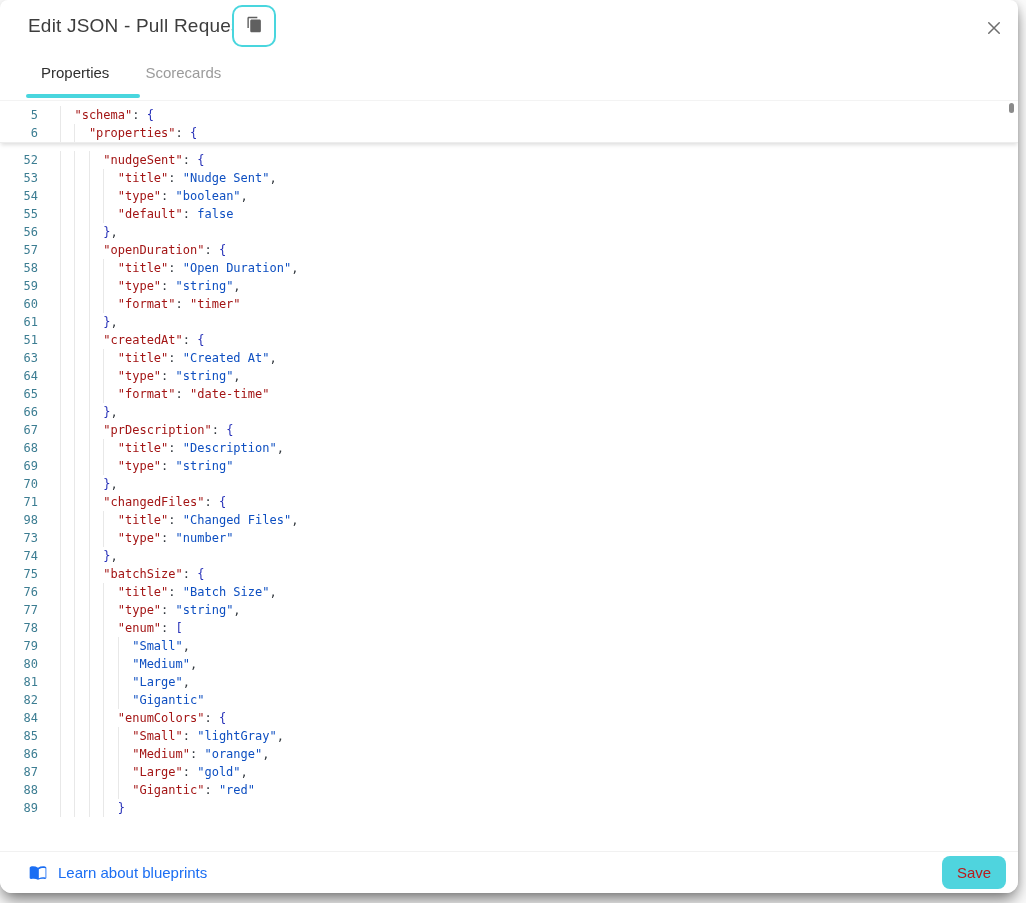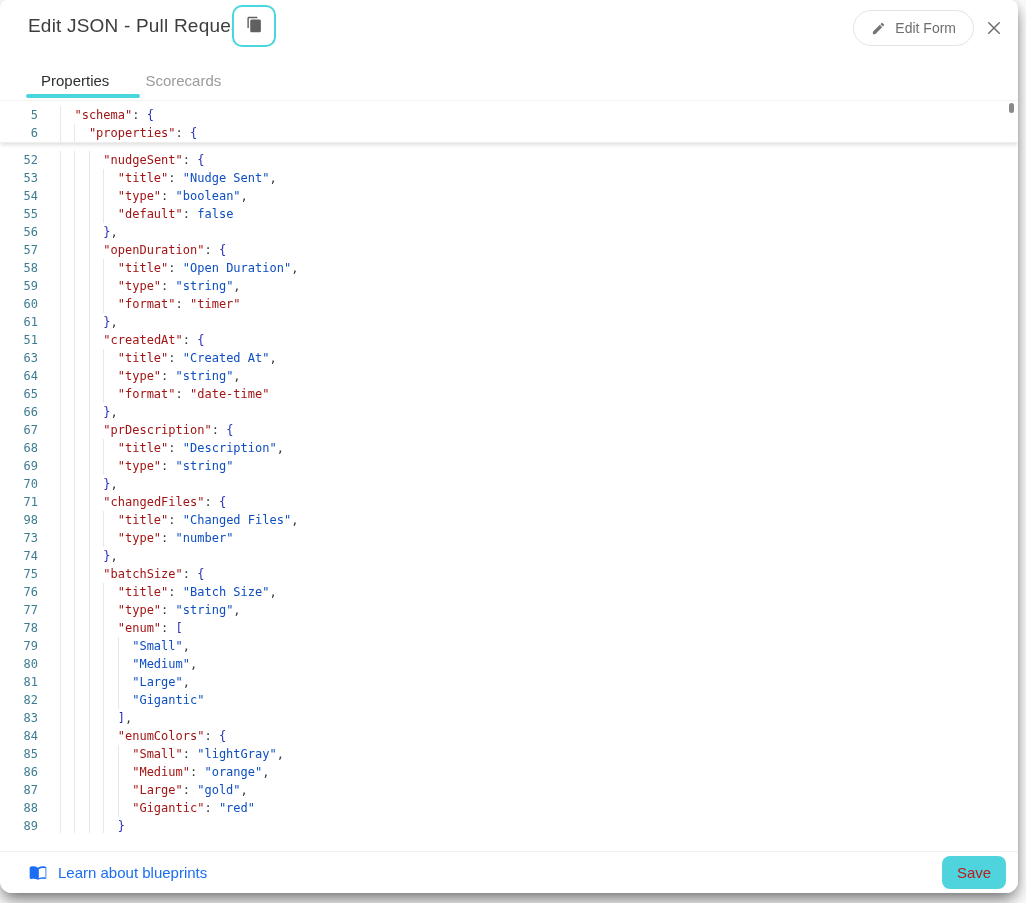--- a/index.html
+++ b/index.html
@@ -16,21 +16,21 @@
   .copy-btn { position:absolute; left:232px; top:5px; width:44px; height:42px;
     border:2px solid var(--accent); border-radius:10px; background:#fff;
     display:flex; align-items:center; justify-content:center; cursor:pointer; }
   .editform-btn { position:absolute; right:44px; top:10px; height:36px; padding:0 17px;
     border:1px solid #e3e3e3; border-radius:18px; background:#fff;
     display:flex; align-items:center; gap:9px; color:#6f6f6f; font-size:14px; cursor:pointer; }
   .close-btn { position:absolute; right:13px; top:17px; width:22px; height:22px;
     display:flex; align-items:center; justify-content:center; cursor:pointer; }
 
   
-  .tabs { position:absolute; left:41px; top:72px; display:flex; gap:36px;text-align:center; }
+  .tabs { position:absolute; left:41px; top:64px; display:flex; gap:36px;text-align:center; }
   .tab { font-size:15px; color:#9b9b9b; cursor:pointer; }
   .tab.active { color:#2f2f2f; }
   .tab-underline { position:absolute; left:26px; top:94px; width:114px; height:4px;
     background:var(--accent); border-radius:2px; }
 
   
   .editor { position:absolute; left:0; top:100px; right:0; bottom:60px; overflow:hidden;
     border-top:1px solid #f3f3f3; }
   .sticky { position:relative; z-index:2; background:#fff; padding-top:5px;
     border-bottom:1px solid #ededed; box-shadow:0 3px 4px -1px rgba(0,0,0,0.13); }
@@ -70,28 +70,20 @@
     <div class="title">Edit JSON - Pull Request</div>
 
     <div class="copy-btn">
       <span>
         <svg width="17" height="17" viewBox="0 0 24 24">
           <path fill="#606060" d="M16 1H4c-1.1 0-2 .9-2 2v14h2V3h12V1zm3 4H8c-1.1 0-2 .9-2 2v14c0 1.1.9 2 2 2h11c1.1 0 2-.9 2-2V7c0-1.1-.9-2-2-2z"></path>
         </svg>
       </span>
     </div>
 
-    <div class="editform-btn">
-      <span style="display:flex;">
-        <svg width="15" height="15" viewBox="0 0 24 24">
-          <path fill="#757575" d="M3 17.25V21h3.75L17.8 9.94l-3.75-3.75L3 17.25zM20.71 7.04c.39-.39.39-1.02 0-1.41l-2.34-2.34a.9959.9959 0 0 0-1.41 0l-1.83 1.83 3.75 3.75 1.83-1.83z"></path>
-        </svg>
-      </span>
-      <span>Edit Form</span>
-    </div>
 
     <div class="close-btn">
       <span style="display:flex;">
         <svg width="18" height="18" viewBox="0 0 24 24">
           <path fill="none" stroke="#6e6e6e" stroke-width="2" stroke-linecap="round" d="M5 5l14 14M19 5L5 19"></path>
         </svg>
       </span>
     </div>
   </div>
 
@@ -131,21 +123,20 @@
         <div class="cl"><span class="ln">73</span><span class="cd"><span class="ig"></span><span class="ig"></span><span class="ig"></span><span class="ig"></span><span class="tk-k">"type"</span><span class="tk-p">: </span><span class="tk-s">"number"</span></span></div>
         <div class="cl"><span class="ln">74</span><span class="cd"><span class="ig"></span><span class="ig"></span><span class="ig"></span><span class="tk-b">}</span><span class="tk-p">,</span></span></div>
         <div class="cl"><span class="ln">75</span><span class="cd"><span class="ig"></span><span class="ig"></span><span class="ig"></span><span class="tk-k">"batchSize"</span><span class="tk-p">: </span><span class="tk-b">{</span></span></div>
         <div class="cl"><span class="ln">76</span><span class="cd"><span class="ig"></span><span class="ig"></span><span class="ig"></span><span class="ig"></span><span class="tk-k">"title"</span><span class="tk-p">: </span><span class="tk-s">"Batch Size"</span><span class="tk-p">,</span></span></div>
         <div class="cl"><span class="ln">77</span><span class="cd"><span class="ig"></span><span class="ig"></span><span class="ig"></span><span class="ig"></span><span class="tk-k">"type"</span><span class="tk-p">: </span><span class="tk-s">"string"</span><span class="tk-p">,</span></span></div>
         <div class="cl"><span class="ln">78</span><span class="cd"><span class="ig"></span><span class="ig"></span><span class="ig"></span><span class="ig"></span><span class="tk-k">"enum"</span><span class="tk-p">: </span><span class="tk-b">[</span></span></div>
         <div class="cl"><span class="ln">79</span><span class="cd"><span class="ig"></span><span class="ig"></span><span class="ig"></span><span class="ig"></span><span class="ig"></span><span class="tk-s">"Small"</span><span class="tk-p">,</span></span></div>
         <div class="cl"><span class="ln">80</span><span class="cd"><span class="ig"></span><span class="ig"></span><span class="ig"></span><span class="ig"></span><span class="ig"></span><span class="tk-s">"Medium"</span><span class="tk-p">,</span></span></div>
         <div class="cl"><span class="ln">81</span><span class="cd"><span class="ig"></span><span class="ig"></span><span class="ig"></span><span class="ig"></span><span class="ig"></span><span class="tk-s">"Large"</span><span class="tk-p">,</span></span></div>
         <div class="cl"><span class="ln">82</span><span class="cd"><span class="ig"></span><span class="ig"></span><span class="ig"></span><span class="ig"></span><span class="ig"></span><span class="tk-s">"Gigantic"</span></span></div>
-        <div class="cl"><span class="ln">83</span><span class="cd"><span class="ig"></span><span class="ig"></span><span class="ig"></span><span class="ig"></span><span class="tk-b">]</span><span class="tk-p">,</span></span></div>
         <div class="cl"><span class="ln">84</span><span class="cd"><span class="ig"></span><span class="ig"></span><span class="ig"></span><span class="ig"></span><span class="tk-k">"enumColors"</span><span class="tk-p">: </span><span class="tk-b">{</span></span></div>
         <div class="cl"><span class="ln">85</span><span class="cd"><span class="ig"></span><span class="ig"></span><span class="ig"></span><span class="ig"></span><span class="ig"></span><span class="tk-k">"Small"</span><span class="tk-p">: </span><span class="tk-s">"lightGray"</span><span class="tk-p">,</span></span></div>
         <div class="cl"><span class="ln">86</span><span class="cd"><span class="ig"></span><span class="ig"></span><span class="ig"></span><span class="ig"></span><span class="ig"></span><span class="tk-k">"Medium"</span><span class="tk-p">: </span><span class="tk-s">"orange"</span><span class="tk-p">,</span></span></div>
         <div class="cl"><span class="ln">87</span><span class="cd"><span class="ig"></span><span class="ig"></span><span class="ig"></span><span class="ig"></span><span class="ig"></span><span class="tk-k">"Large"</span><span class="tk-p">: </span><span class="tk-s">"gold"</span><span class="tk-p">,</span></span></div>
         <div class="cl"><span class="ln">88</span><span class="cd"><span class="ig"></span><span class="ig"></span><span class="ig"></span><span class="ig"></span><span class="ig"></span><span class="tk-k">"Gigantic"</span><span class="tk-p">: </span><span class="tk-s">"red"</span></span></div>
         <div class="cl"><span class="ln">89</span><span class="cd"><span class="ig"></span><span class="ig"></span><span class="ig"></span><span class="ig"></span><span class="tk-b">}</span></span></div>
       </div>
   </div>
 
   <div class="sb-thumb"></div>

